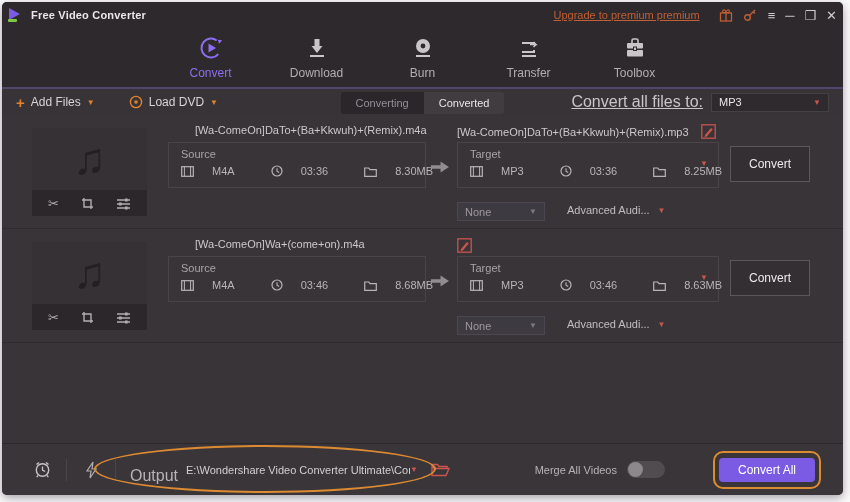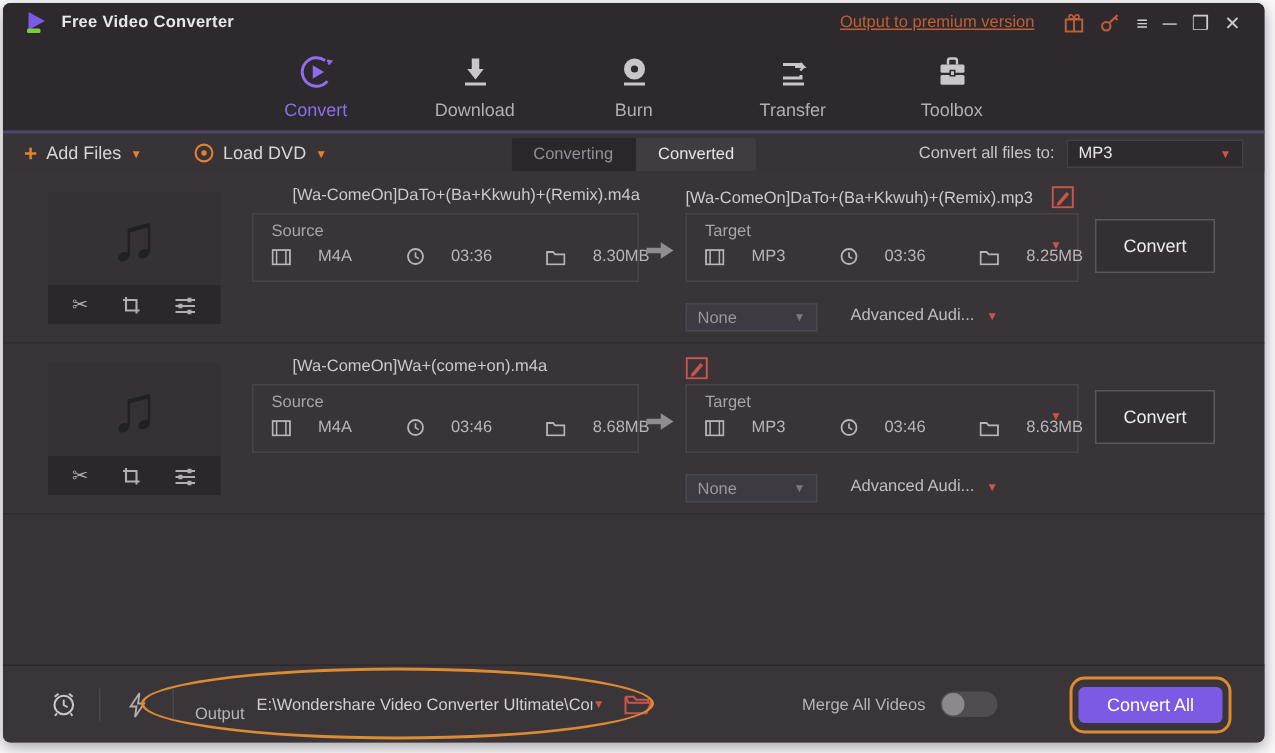--- a/index.html
+++ b/index.html
@@ -3,21 +3,21 @@
 <meta charset="utf-8">
 <style>
   * { margin:0; padding:0; box-sizing:border-box; }
   html,body { width:850px; height:502px; background:#fbfafa; font-family:"Liberation Sans","DejaVu Sans",sans-serif; overflow:hidden; }
   #window {
     position:absolute; left:2px; top:2px; width:841px; height:493px;
     background:#393437; border-radius:5px; overflow:hidden;
     box-shadow:0 3px 10px rgba(60,50,70,.45);
   }
   
-  .titlebar { height:26px; background:#2d292c; display:flex; align-items:center; padding:0 16px;text-align:center; }
+  .titlebar { height:26px; background:#2d292c; display:flex; align-items:center; padding:0 6px;text-align:center; }
   .logo { width:16px; height:14px; margin-right:7px; position:relative; flex:0 0 auto; }
   .logo .tri { position:absolute; left:1px; top:0; width:0; height:0; border-left:11px solid #7b5be4; border-top:6px solid transparent; border-bottom:6px solid transparent; }
   .logo .base { position:absolute; left:0; bottom:0; width:9px; height:3px; background:#7ec845; border-radius:1px; }
   .app-title { color:#e9e7e8; font-size:11px; font-weight:bold; letter-spacing:.2px; }
   .titlebar .spacer { flex:1; }
   .upgrade { color:#c05f35; font-size:11px; text-decoration:underline; margin-right:10px; cursor:pointer; }
   .tb-ico { width:16px; height:16px; margin-left:8px; display:flex; align-items:center; justify-content:center; }
   .win-glyph { color:#cfcccd; font-size:13px; margin-left:10px; line-height:1; cursor:pointer; }
   
   .nav { height:59px; background:#2d292c; display:flex; justify-content:center; align-items:center; gap:30px; }
@@ -28,21 +28,21 @@
   .toolbar { height:28px; background:#383337; border-top:2px solid #51456b; display:flex; align-items:center; padding:0 14px; position:relative; }
   .tool-group { display:flex; align-items:center; gap:6px; margin-right:34px; cursor:pointer; }
   .plus { color:#e0822f; font-size:15px; font-weight:bold; }
   .tool-lbl { color:#d8d4d7; font-size:12px; }
   .caret { font-size:8px; color:#c9554e; }
   .caret.orange { color:#e0822f; }
   .seg-tabs { position:absolute; left:50%; transform:translateX(-50%); top:3px; display:flex; background:#413c40; border-radius:2px; overflow:hidden; }
   .seg { padding:5px 15px; font-size:11px; color:#e7e5e6; cursor:pointer; }
   .seg.selected { background:#2a262a; color:#948f97; }
   .convert-to { position:absolute; right:14px; display:flex; align-items:center; gap:8px; }
-  .convert-to .cap { color:#cac5c9; font-size:11px; }
+  .convert-to .cap { color:#cac5c9; font-size:16px;text-decoration:underline; }
   .fmt-select { width:118px; height:19px; background:#2e2a2d; border:1px solid #454043; display:flex; align-items:center; padding:0 7px; cursor:pointer; }
   .fmt-select .val { color:#e9e7e8; font-size:11px; flex:1; }
   
   .rows { position:relative; }
   .row { position:relative; height:114px; border-bottom:1px solid #2f2b2e; }
   .thumb { position:absolute; left:30px; top:13px; width:115px; height:88px; background:#353134; display:flex; flex-direction:column; }
   .thumb .art { flex:1; display:flex; align-items:center; justify-content:center; color:#232021; font-size:44px; }
   .thumb .strip { height:26px; background:#2b272a; display:flex; align-items:center; justify-content:center; gap:22px; }
   .strip .s-ico { color:#b3aeb2; font-size:13px; cursor:pointer; display:flex; align-items:center; }
   .fname { position:absolute; top:9px; font-size:11px; color:#ccc8cb; white-space:nowrap; }
@@ -59,21 +59,21 @@
   .convert-btn { position:absolute; left:728px; top:31px; width:80px; height:36px; background:#332f33; border:1px solid #5d575c; color:#eceaeb; font-size:12px; display:flex; align-items:center; justify-content:center; cursor:pointer; }
   .none-select { position:absolute; left:455px; top:87px; width:88px; height:19px; background:#3e3a41; border:1px solid #4b4650; display:flex; align-items:center; padding:0 7px; cursor:pointer; }
   .none-select .val { flex:1; color:#9d98a0; font-size:11px; }
   .none-select .caret { color:#7d7880; }
   .adv { position:absolute; left:565px; top:89px; display:flex; align-items:center; gap:8px; cursor:pointer; }
   .adv .val { color:#c1bcc0; font-size:11px; }
   
   .footer { position:absolute; left:0; right:0; bottom:0; height:52px; background:#3a3538; border-top:1px solid #2c282b; display:flex; align-items:center; }
   .f-ico { width:20px; display:flex; justify-content:center; cursor:pointer; }
   .f-div { width:1px; height:22px; background:#4b4649; margin:0 14px; }
-  .out-lbl { color:#b8b3b7; font-size:11px; margin-right:8px;margin-top:12px; }
+  .out-lbl { color:#b8b3b7; font-size:16px; margin-right:8px;margin-top:12px; }
   .path-select { width:232px; height:20px; display:flex; align-items:center; cursor:pointer; }
   .path-select .val { flex:1; color:#d3cfd2; font-size:11px; white-space:nowrap; overflow:hidden; }
   .merge { position:absolute; right:178px; display:flex; align-items:center; gap:10px; }
   .merge .cap { color:#b8b3b7; font-size:11px; }
   .toggle { width:38px; height:17px; background:#514c50; border-radius:9px; position:relative; cursor:pointer; }
   .toggle .knob { position:absolute; left:1px; top:1px; width:15px; height:15px; border-radius:50%; background:#8d888c; }
   .convert-all { position:absolute; right:28px; width:96px; height:24px; background:#7b5be4; border-radius:4px; color:#fff; font-size:12px; display:flex; align-items:center; justify-content:center; cursor:pointer; }
   
   .ann-ellipse { position:absolute; left:92px; top:1px; width:342px; height:48px; border:2px solid #dd8b33; border-radius:50%; pointer-events:none; }
   .ann-ring { position:absolute; right:22px; top:7px; width:108px; height:38px; border:2px solid #dd8b33; border-radius:10px; pointer-events:none; }
@@ -84,21 +84,21 @@
 
 <div id="window">
 
   <div class="titlebar">
     <div class="logo">
         <div class="tri"></div>
         <div class="base"></div>
       </div>
     <div class="app-title">Free Video Converter</div>
     <div class="spacer"></div>
-    <div class="upgrade">Output to premium version</div>
+    <div class="upgrade">Upgrade to premium premium</div>
     <div class="tb-ico">
       <svg width="14" height="14" viewBox="0 0 14 14">
           <rect x="1.5" y="5" width="11" height="8" fill="none" stroke="#c05f35" stroke-width="1.3"></rect>
           <line x1="7" y1="5" x2="7" y2="13" stroke="#c05f35" stroke-width="1.3"></line>
           <path d="M4 4.5 C3 3 4 1.5 5.5 2 C6.6 2.4 7 4.5 7 4.5 C7 4.5 7.4 2.4 8.5 2 C10 1.5 11 3 10 4.5 Z" fill="none" stroke="#c05f35" stroke-width="1.1"></path>
         </svg>
     </div>
     <div class="tb-ico">
       <svg width="14" height="14" viewBox="0 0 14 14">
           <circle cx="4.5" cy="9.5" r="2.8" fill="none" stroke="#c05f35" stroke-width="1.4"></circle>

